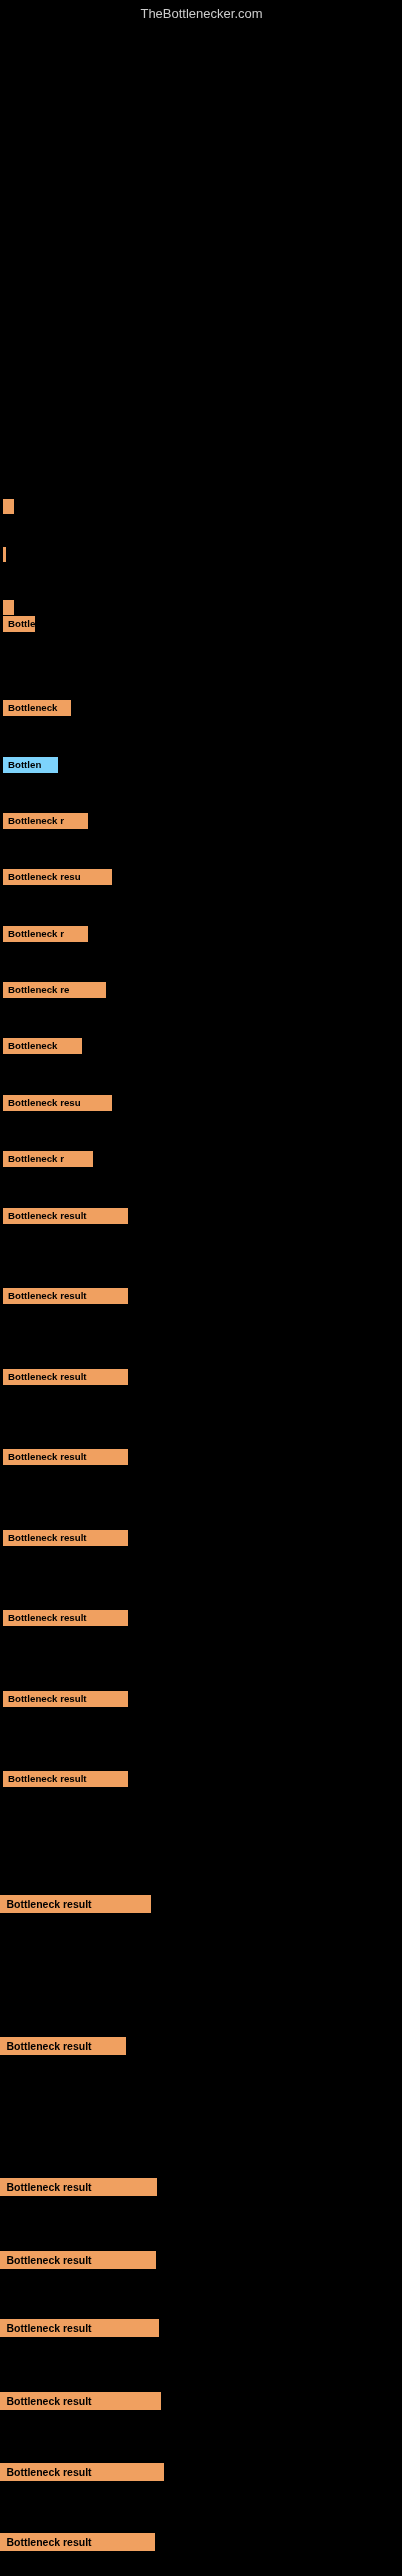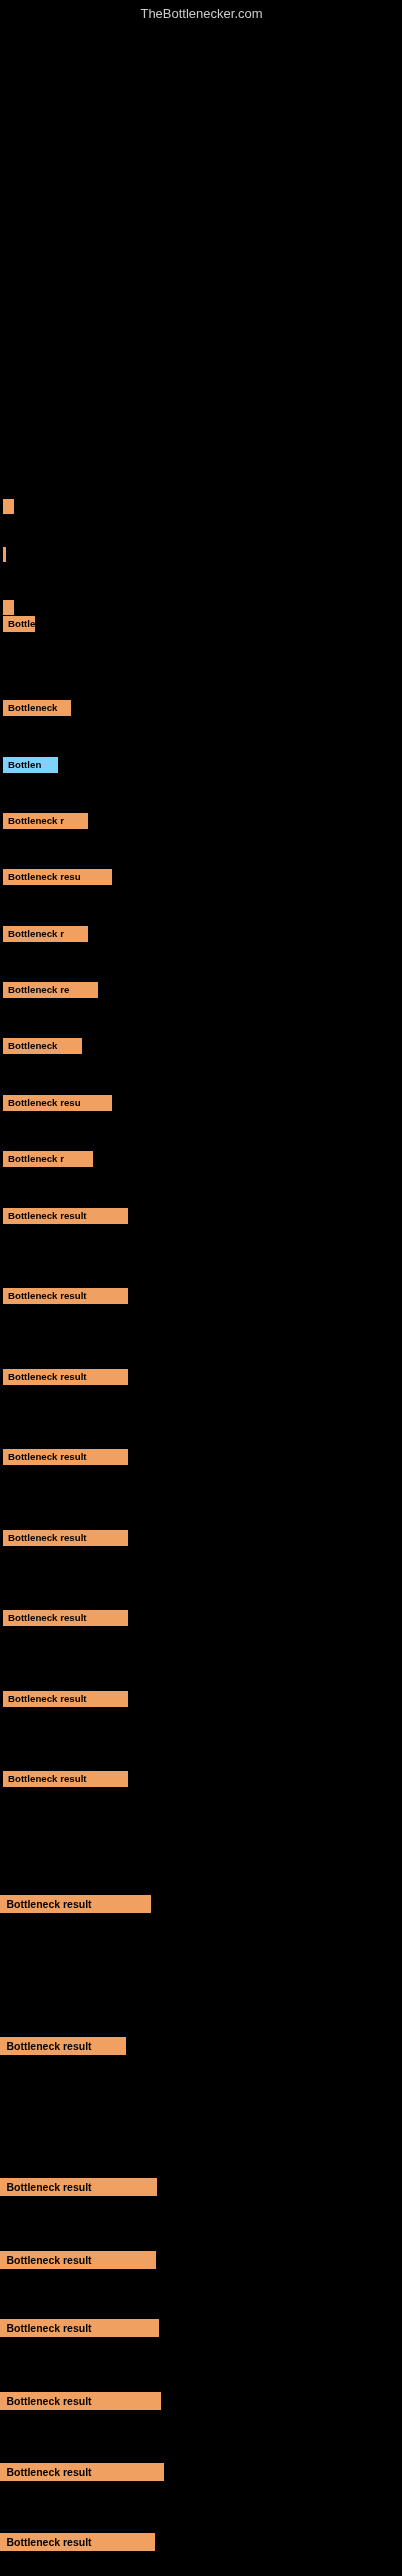--- a/index.html
+++ b/index.html
@@ -42,21 +42,21 @@
   <div style="position:absolute; top:700px; left:3.2px; background:#f0a060; color:#000; font-weight:bold; font-size:9.7px; padding:2.4px 4.8px; width:68px; overflow:hidden; white-space:nowrap;">Bottleneck</div>
 
   <div style="position:absolute; top:757px; left:3.2px; background:#7dd3fc; color:#000; font-weight:bold; font-size:9.7px; padding:2.4px 4.8px; width:55px; overflow:hidden; white-space:nowrap;">Bottlen</div>
 
   <div style="position:absolute; top:813px; left:3.2px; background:#f0a060; color:#000; font-weight:bold; font-size:9.7px; padding:2.4px 4.8px; width:85px; overflow:hidden; white-space:nowrap;">Bottleneck r</div>
 
   <div style="position:absolute; top:869px; left:3.2px; background:#f0a060; color:#000; font-weight:bold; font-size:9.7px; padding:2.4px 4.8px; width:109px; overflow:hidden; white-space:nowrap;">Bottleneck resu</div>
 
   <div style="position:absolute; top:926px; left:3.2px; background:#f0a060; color:#000; font-weight:bold; font-size:9.7px; padding:2.4px 4.8px; width:85px; overflow:hidden; white-space:nowrap;">Bottleneck r</div>
 
-  <div style="position:absolute; top:982px; left:3.2px; background:#f0a060; color:#000; font-weight:bold; font-size:9.7px; padding:2.4px 4.8px; width:95px; overflow:hidden; white-space:nowrap;">Bottleneck re</div>
+  <div style="position:absolute; top:982px; left:3.2px; background:#f0a060; color:#000; font-weight:bold; font-size:9.7px; padding:2.4px 4.8px; width:103px; overflow:hidden; white-space:nowrap;">Bottleneck re</div>
 
   <div style="position:absolute; top:1038px; left:3.2px; background:#f0a060; color:#000; font-weight:bold; font-size:9.7px; padding:2.4px 4.8px; width:79px; overflow:hidden; white-space:nowrap;">Bottleneck</div>
 
   <div style="position:absolute; top:1095px; left:3.2px; background:#f0a060; color:#000; font-weight:bold; font-size:9.7px; padding:2.4px 4.8px; width:109px; overflow:hidden; white-space:nowrap;">Bottleneck resu</div>
 
   <div style="position:absolute; top:1151px; left:3.2px; background:#f0a060; color:#000; font-weight:bold; font-size:9.7px; padding:2.4px 4.8px; width:90px; overflow:hidden; white-space:nowrap;">Bottleneck r</div>
 
   <div style="position:absolute; top:1208px; left:3.2px; background:#f0a060; color:#000; font-weight:bold; font-size:9.7px; padding:2.4px 4.8px; width:125px; overflow:hidden; white-space:nowrap;">Bottleneck result</div>
 
   <div style="position:absolute; top:1288px; left:3.2px; background:#f0a060; color:#000; font-weight:bold; font-size:9.7px; padding:2.4px 4.8px; width:125px; overflow:hidden; white-space:nowrap;">Bottleneck result</div>

